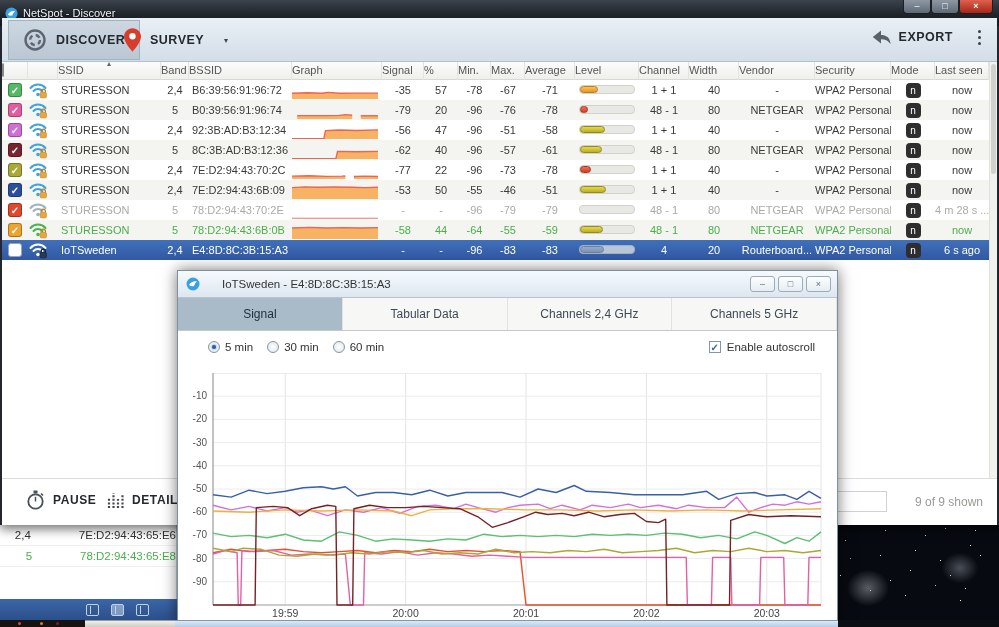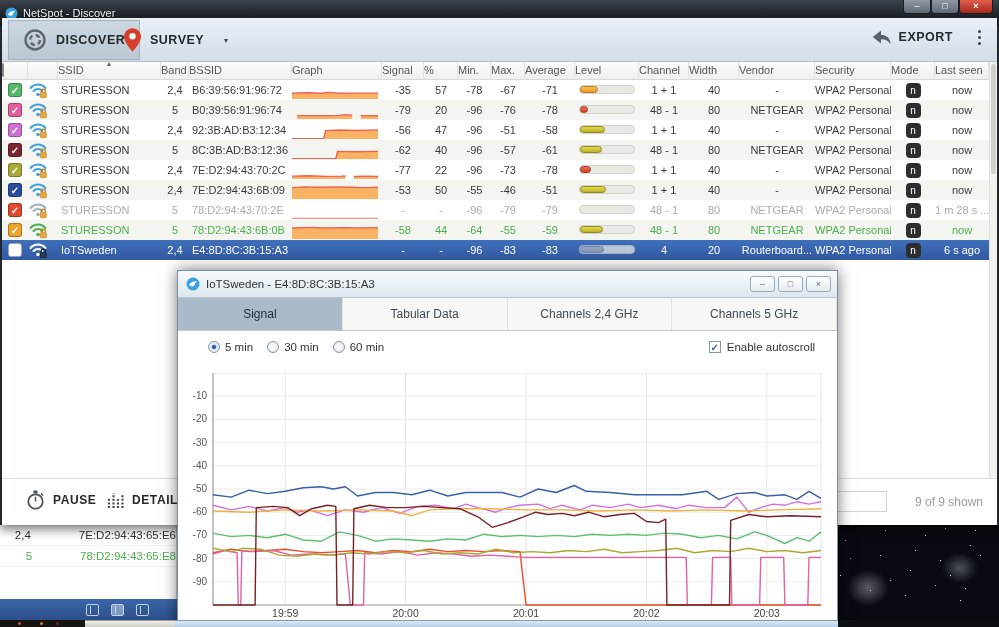--- a/index.html
+++ b/index.html
@@ -109,21 +109,21 @@
   .filter-input { position:absolute; right:110px; top:12px; width:72px; height:21px;
     border:1px solid #ccd2d8; font-size:11px; padding:0 4px; color:#333; }
   .shown-label { position:absolute; right:14px; top:16px; font-size:12px; color:#9a9a96; }
 
   
   .popup { position:absolute; left:177px; top:270px; width:661px; height:357px; z-index:4;
     background:#fff; border:1px solid #7e8fa0; box-shadow:0 0 14px rgba(0,0,0,.55); }
   .p-titlebar { position:absolute; left:0; top:0; width:100%; height:27px;
     background:linear-gradient(#f6fafd,#dde7f0); border-bottom:1px solid #b9c4ce;
     display:flex; align-items:center; padding-left:8px; }
-  .p-title { font-size:11.5px; color:#333; margin-left:6px;text-align:right; }
+  .p-title { font-size:11.5px; color:#333; margin-left:22px;text-align:right; }
   .p-controls { position:absolute; right:6px; top:5px; display:flex; gap:3px; }
   .pc { width:25px; height:16px; border:1px solid #9cabb9; border-radius:3px; font-size:9px; line-height:14px;
     text-align:center; color:#5d6e7d; background:linear-gradient(#fdfefe,#e6edf3); }
   .p-tabs { position:absolute; left:0; top:27px; width:100%; height:33px; display:flex;
     background:#f7f7f5; border-bottom:1px solid #c8c8c4; }
   .tab { flex:1; text-align:center; line-height:33px; font-size:12px; color:#3d4a56; border-right:1px solid #e2e2de; }
   .tab.active { background:#a9bac8; color:#21303c; }
   .p-controls-row { position:absolute; left:0; top:60px; width:100%; height:34px; }
   .radio-group { position:absolute; left:30px; top:10px; display:flex; gap:14px; font-size:11.5px; color:#333; }
   .radio { display:flex; align-items:center; gap:5px; }
@@ -463,21 +463,21 @@
         <div class="td a-c" style="width: 34px;">-</div>
         <div class="td a-c" style="width: 33px;">-96</div>
         <div class="td a-c" style="width: 34px;">-79</div>
         <div class="td a-c" style="width: 50px;">-79</div>
         <div class="td a-c" style="width: 64px;"><span class="lvl"></span></div>
         <div class="td a-c" style="width: 50px;">48 - 1</div>
         <div class="td a-c" style="width: 50px;">80</div>
         <div class="td a-c" style="width: 76px;">NETGEAR</div>
         <div class="td a-c" style="width: 76px;">WPA2 Personal</div>
         <div class="td a-c" style="width: 44px;"><span class="mode-badge">n</span></div>
-        <div class="td a-c" style="width: 54px;">1 m 28 s ...</div>
+        <div class="td a-c" style="width: 54px;">4 m 28 s ...</div>
       </div>
       <div class="trow grn">
         <div class="td a-c" style="width: 26px;"><span class="cbx" style="background: rgb(239, 163, 47);">✓</span></div>
         <div class="td a-c" style="width: 30px;">
           <svg width="20" height="19" viewBox="0 0 20 19">
             <path d="M2.5,8 A10,10 0 0 1 17.5,8" stroke="#4db14d" stroke-width="2" fill="none" stroke-linecap="round"></path>
             <path d="M5.5,11 A6,6 0 0 1 14.5,11" stroke="#4db14d" stroke-width="2" fill="none" stroke-linecap="round"></path>
             <circle cx="10" cy="14.5" r="1.8" fill="#4db14d"></circle>
             <path d="M13.2,12.6 v-1.4 a2.1,2.1 0 0 1 4.2,0 v1.4" stroke="#c07c1e" stroke-width="1.3" fill="none"></path>
             <rect x="12.2" y="12.5" width="6.2" height="5.3" rx="1" fill="#eaa63b" stroke="#c07c1e" stroke-width="0.6"></rect>

